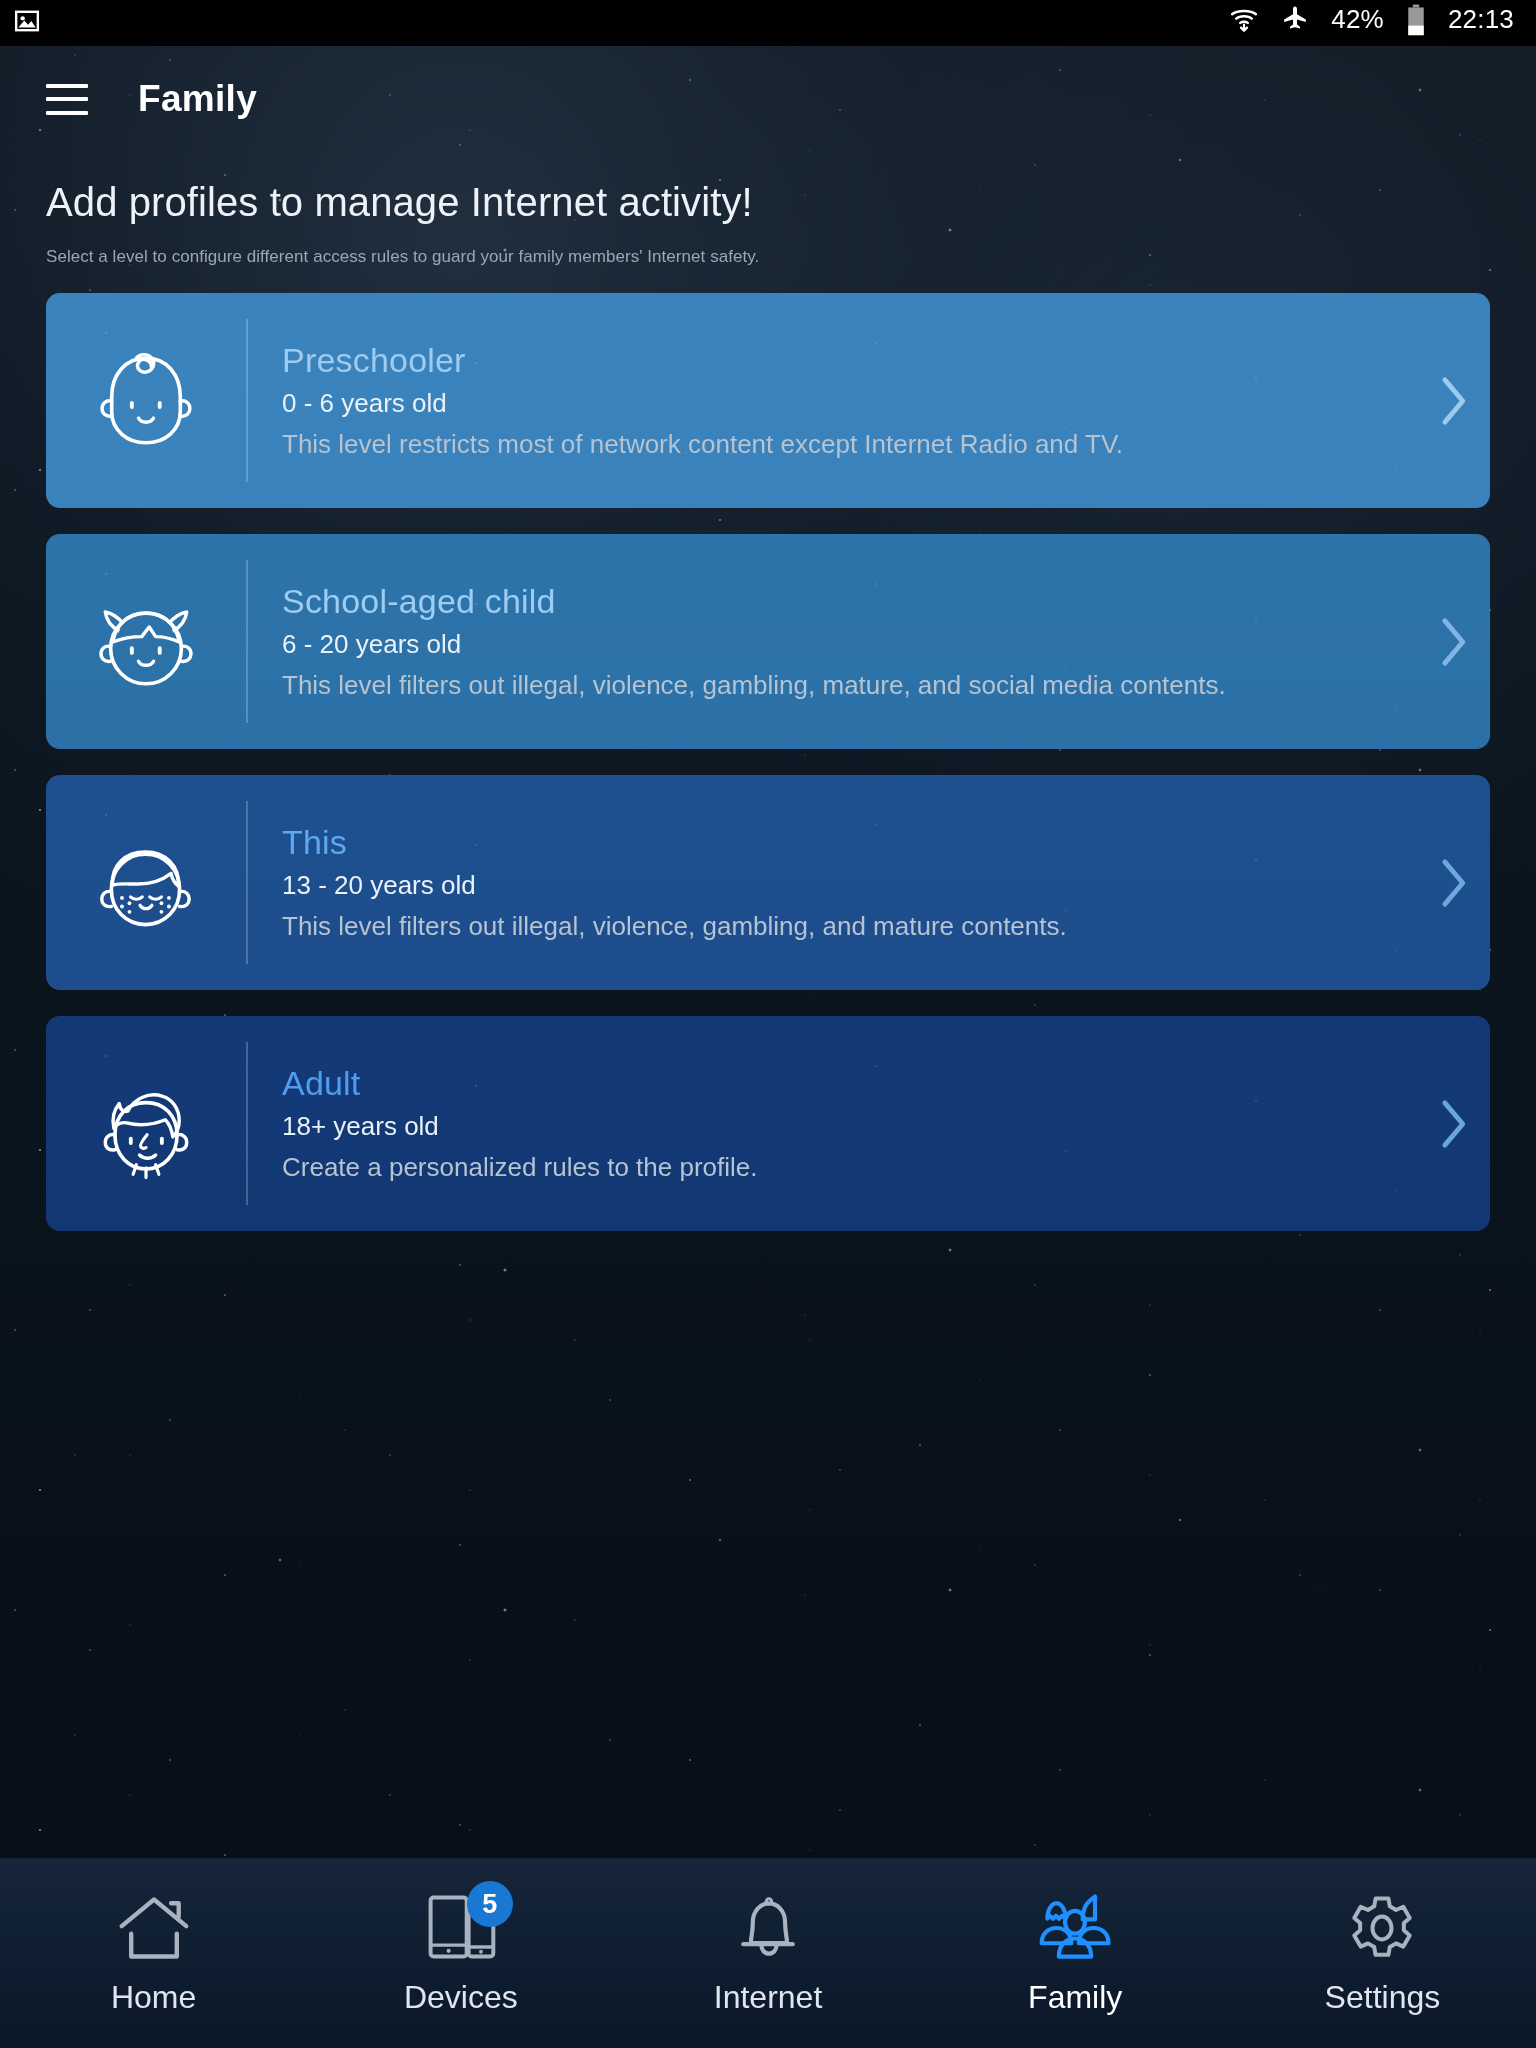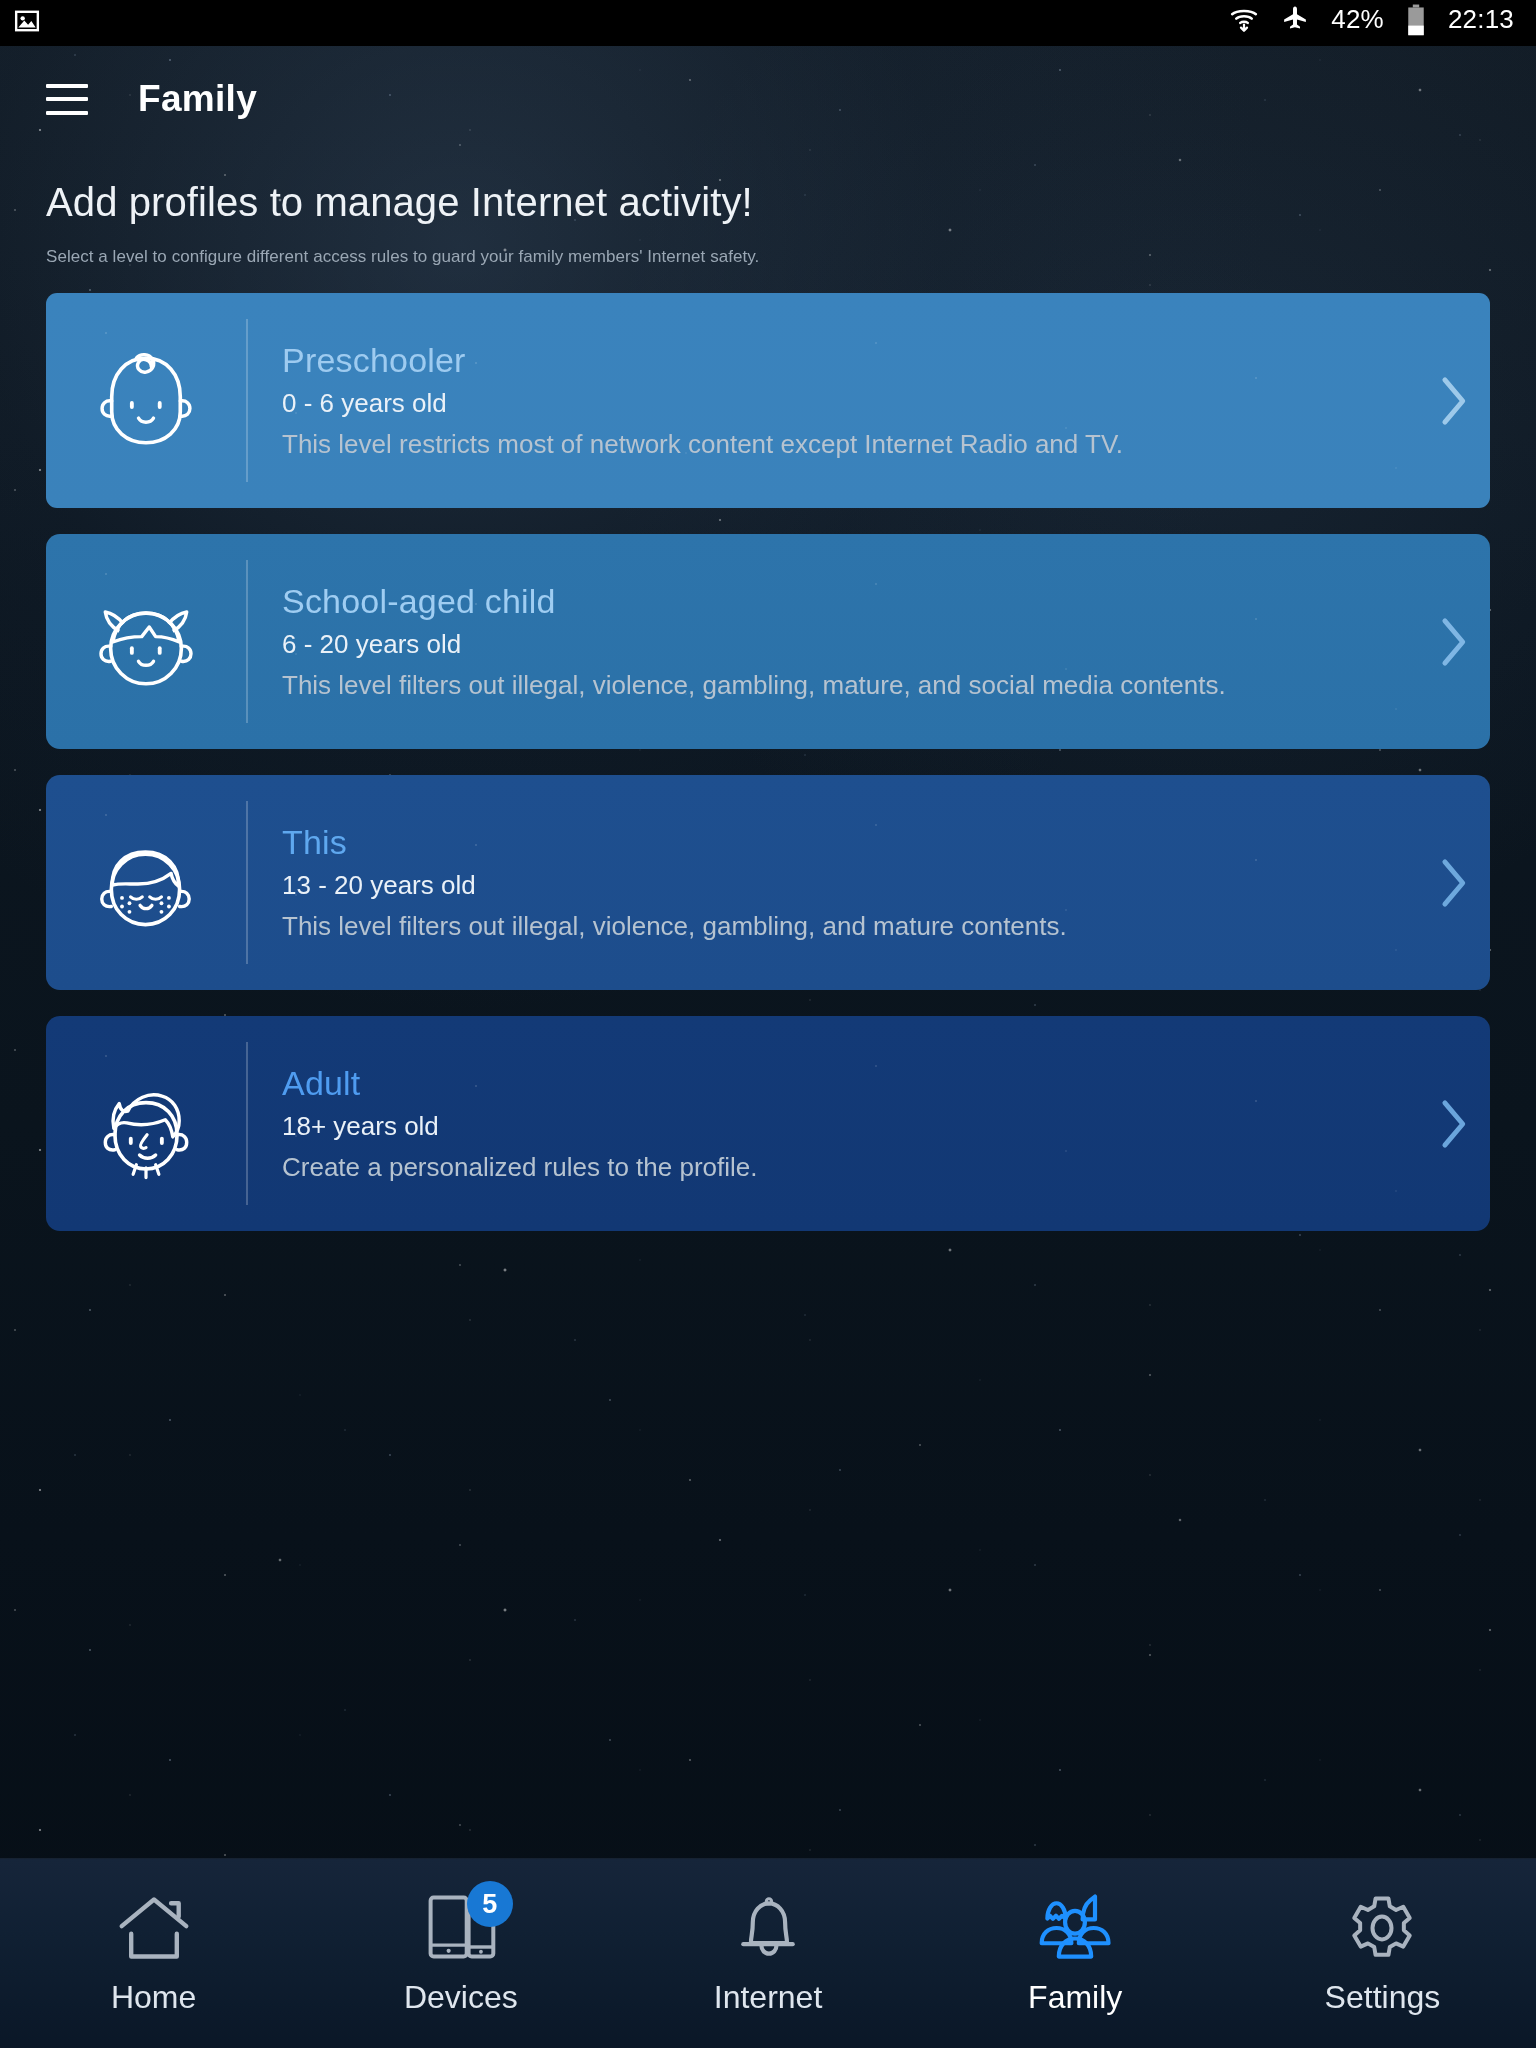--- a/index.html
+++ b/index.html
@@ -184,21 +184,21 @@
     margin-top: 8px;
     color:#b6c3d0; font-size:26px; font-weight:400; line-height:1.33;
   }
   .chevron {
     width: 74px; min-width:74px;
     display:flex; align-items:center; justify-content:center;
     position:relative; z-index:2;
   }
 
   
-  .card.lvl1 { background: linear-gradient(180deg,#3a83bd 0%,#3a82bb 100%); border-radius: 11px; }
+  .card.lvl1 { background: linear-gradient(180deg,#3a83bd 0%,#3a82bb 100%); }
   .card.lvl2 { background: linear-gradient(180deg,#2d74ab 0%,#2b71a8 100%); }
   .card.lvl3 { background: linear-gradient(180deg,#1e4f8f 0%,#1d4d8c 100%); }
   .card.lvl4 { background: linear-gradient(180deg,#133a77 0%,#123874 100%); }
 
   
   .bottom-nav {
     position:absolute; left:0; right:0; bottom:0; z-index:10;
     height: 190px;
     display:flex;
     background: linear-gradient(180deg, #16253a 0%, #102033 40%, #0a1727 100%);

